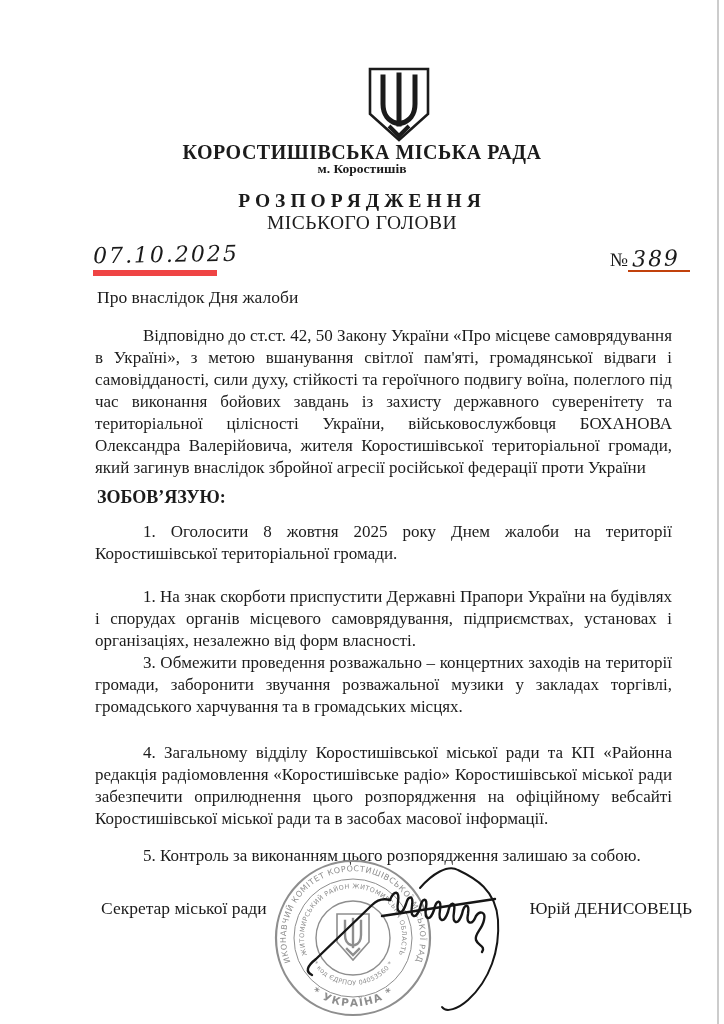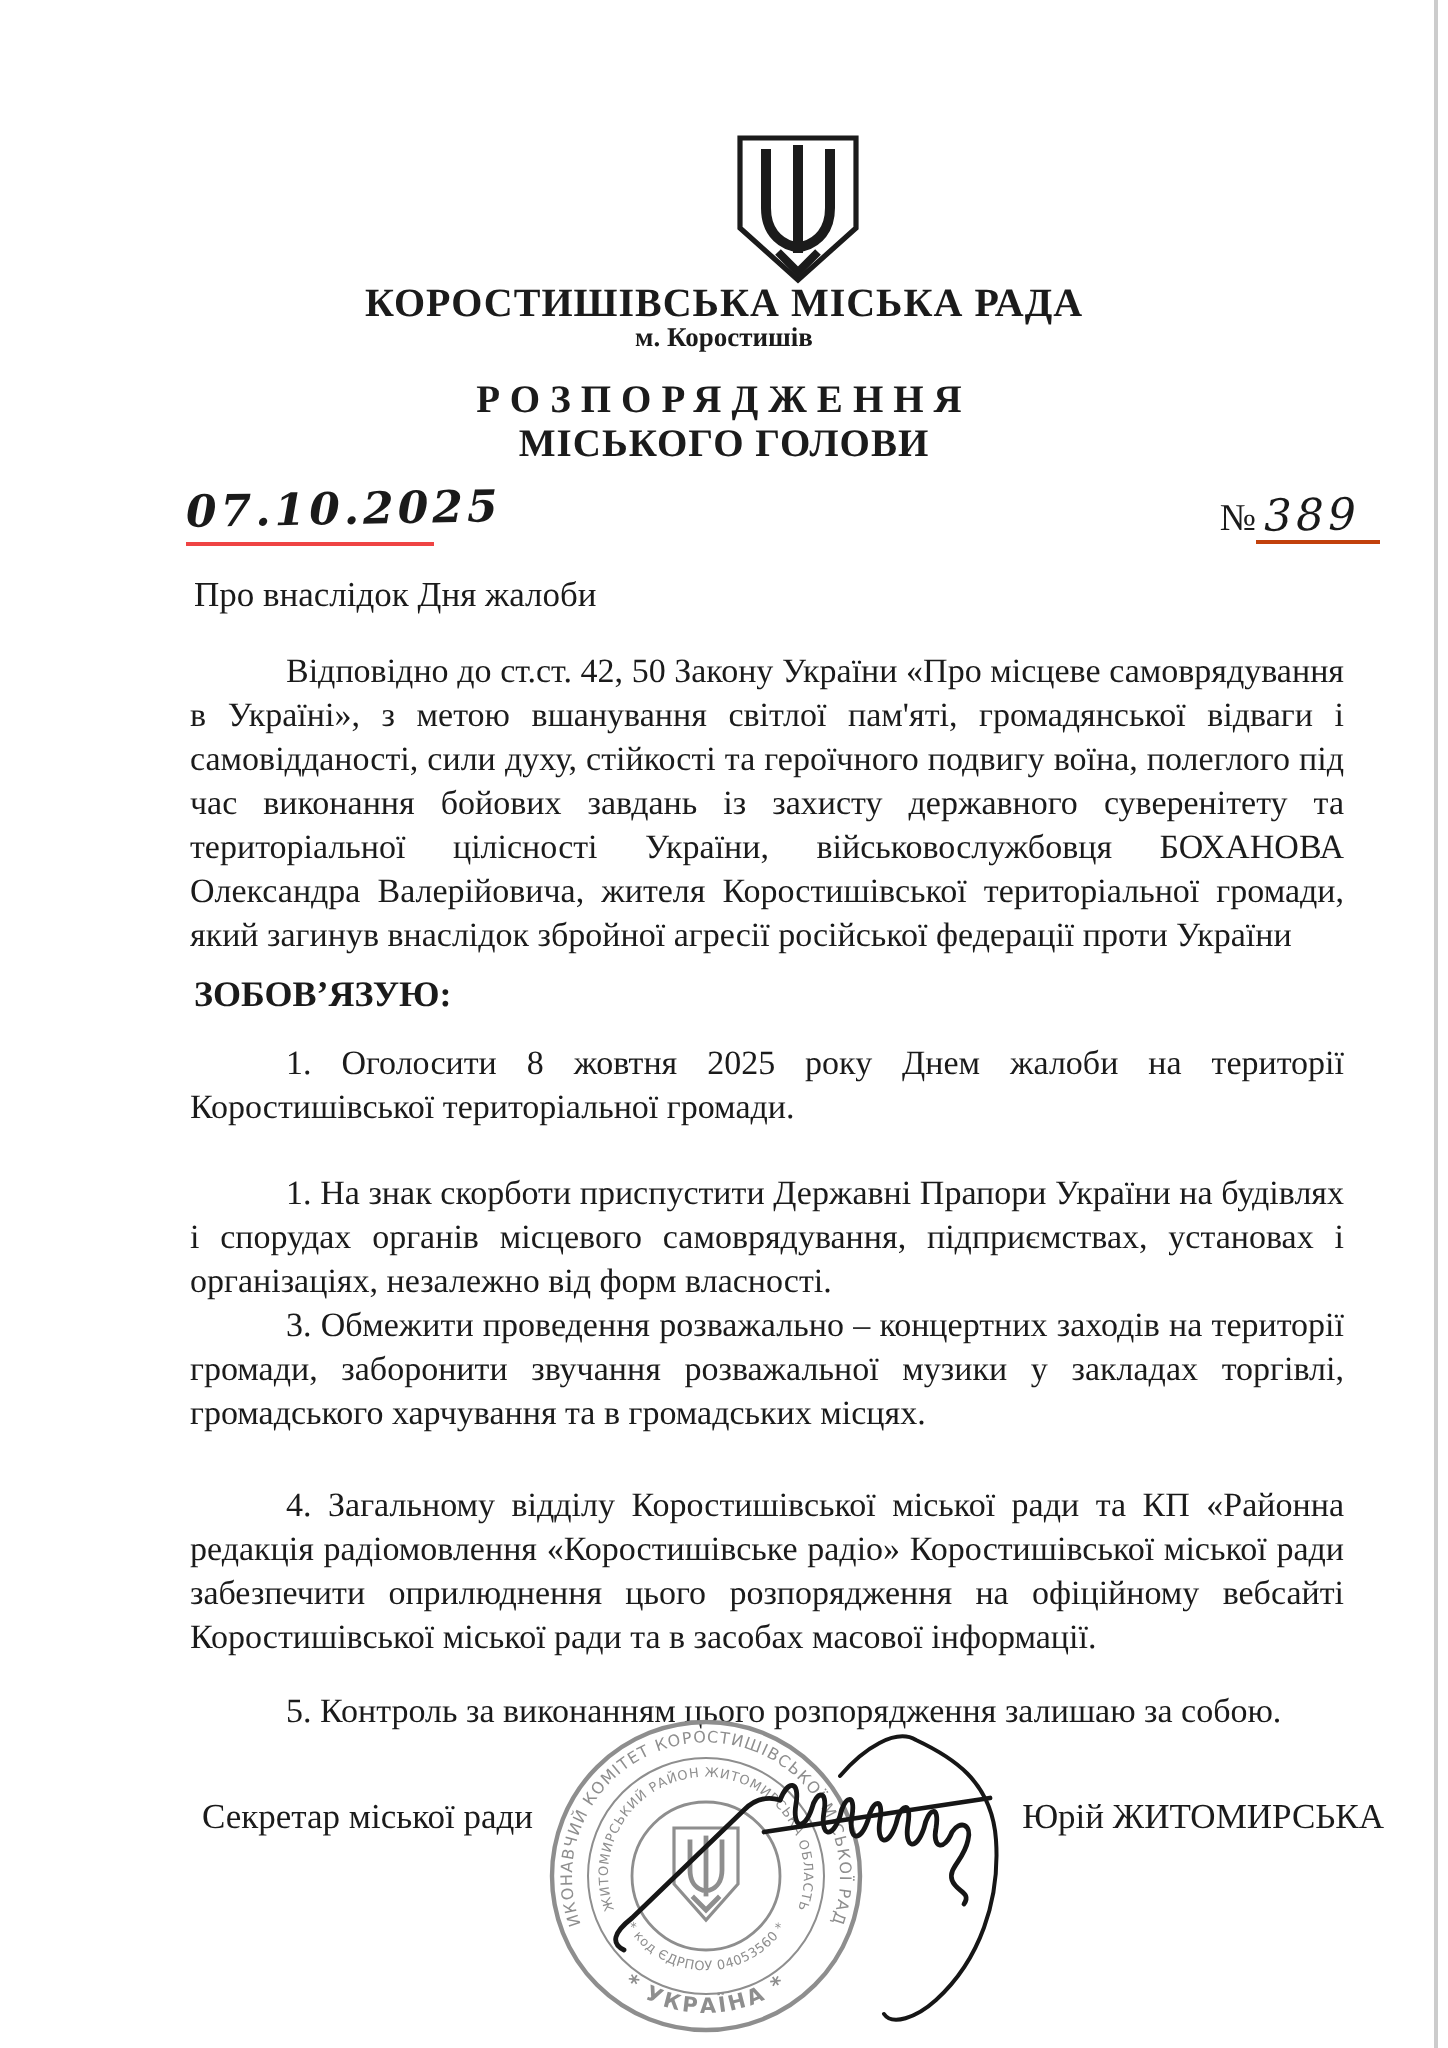--- a/index.html
+++ b/index.html
@@ -6,22 +6,22 @@
   .page{
     position:relative;width:724px;height:1024px;background:#fff;overflow:hidden;
     font-family:"Liberation Serif","DejaVu Serif",serif;color:#1b1b1b;
   }
   .scan-edge{position:absolute;right:5px;top:0;width:2px;height:100%;background:#cccccc;}
   .centered{position:absolute;left:0;width:724px;text-align:center;}
   .emblem{position:absolute;left:365px;top:66px;}
   .org-name{top:141px;font-weight:bold;font-size:20px;letter-spacing:.5px;}
   .city{top:161px;font-weight:bold;font-size:13.5px;}
   .doc-type1{top:190px;font-weight:bold;font-size:19.5px;letter-spacing:5px;}
-  .doc-type2{top:212px;font-weight:bold;font-size:19.5px;letter-spacing:.5px;}
-  .date-block{position:absolute;left:93px;top:242px;width:124px;border-bottom:2px solid #ef4444;padding-bottom:3px;font-weight:bold;}
+  .doc-type2{top:212px;font-weight:normal;font-size:19.5px;letter-spacing:.5px;}
+  .date-block{position:absolute;left:93px;top:242px;width:124px;border-bottom:6px solid #ef4444;padding-bottom:3px;}
   .handwriting{font-family:"DejaVu Serif",serif;font-style:italic;font-size:22px;letter-spacing:2px;color:#1a1a1a;display:inline-block;transform:rotate(-1deg);}
   .number-block{position:absolute;right:34px;top:246px;white-space:nowrap;}
   .number-sign{font-size:19px;}
   .number-value{border-bottom:2px solid #c2410c;padding:0 10px 1px 4px;}
   .subject{position:absolute;left:97px;top:287px;font-size:17.5px;}
   .para{position:absolute;left:95px;width:577px;font-size:17px;line-height:22px;text-align:justify;text-align-last:left;margin:0;}
   .indent{text-indent:48px;}
   .preamble{top:325px;}
   .zobov{position:absolute;left:97px;top:487px;font-size:18px;font-weight:bold;font-family:Liberation Serif, serif;}
   .item1{top:521px;}
@@ -72,21 +72,21 @@
 
   <div class="zobov">ЗОБОВ’ЯЗУЮ:</div>
 
   <p class="para indent item1">1. Оголосити 8 жовтня 2025 року Днем жалоби на території Коростишівської територіальної громади.</p>
   <p class="para indent item2">1. На знак скорботи приспустити Державні Прапори України на будівлях і спорудах органів місцевого самоврядування, підприємствах, установах і організаціях, незалежно від форм власності.</p>
   <p class="para indent item3">3. Обмежити проведення розважально – концертних заходів на території громади, заборонити звучання розважальної музики у закладах торгівлі, громадського харчування та в громадських місцях.</p>
   <p class="para indent item4">4. Загальному відділу Коростишівської міської ради та КП «Районна редакція радіомовлення «Коростишівське радіо» Коростишівської міської ради забезпечити оприлюднення цього розпорядження на офіційному вебсайті Коростишівської міської ради та в засобах масової інформації.</p>
   <p class="para indent item5">5. Контроль за виконанням цього розпорядження залишаю за собою.</p>
 
   <div class="sig-title">Секретар міської ради</div>
-  <div class="sig-name">Юрій ЖИТОМИРСЬКА</div>
+  <div class="sig-name">Юрій ДЕНИСОВЕЦЬ</div>
 
   <svg class="stamp-svg" width="240" height="171" viewBox="0 0 240 171">
     <defs>
       <path id="outerTop" d="M57,108 A67,67 0 1 1 183,108"></path>
       <path id="outerBottom" d="M64,124 A68,68 0 0 0 176,124"></path>
       <path id="innerTop" d="M76,106 A49,49 0 1 1 164,106"></path>
       <path id="innerBottom" d="M77.4,105 A47,47 0 0 0 162.6,105"></path>
     </defs>
     <g fill="none" stroke="#8e8e8e">
       <circle cx="120" cy="85" r="77" stroke-width="2.2"></circle>

